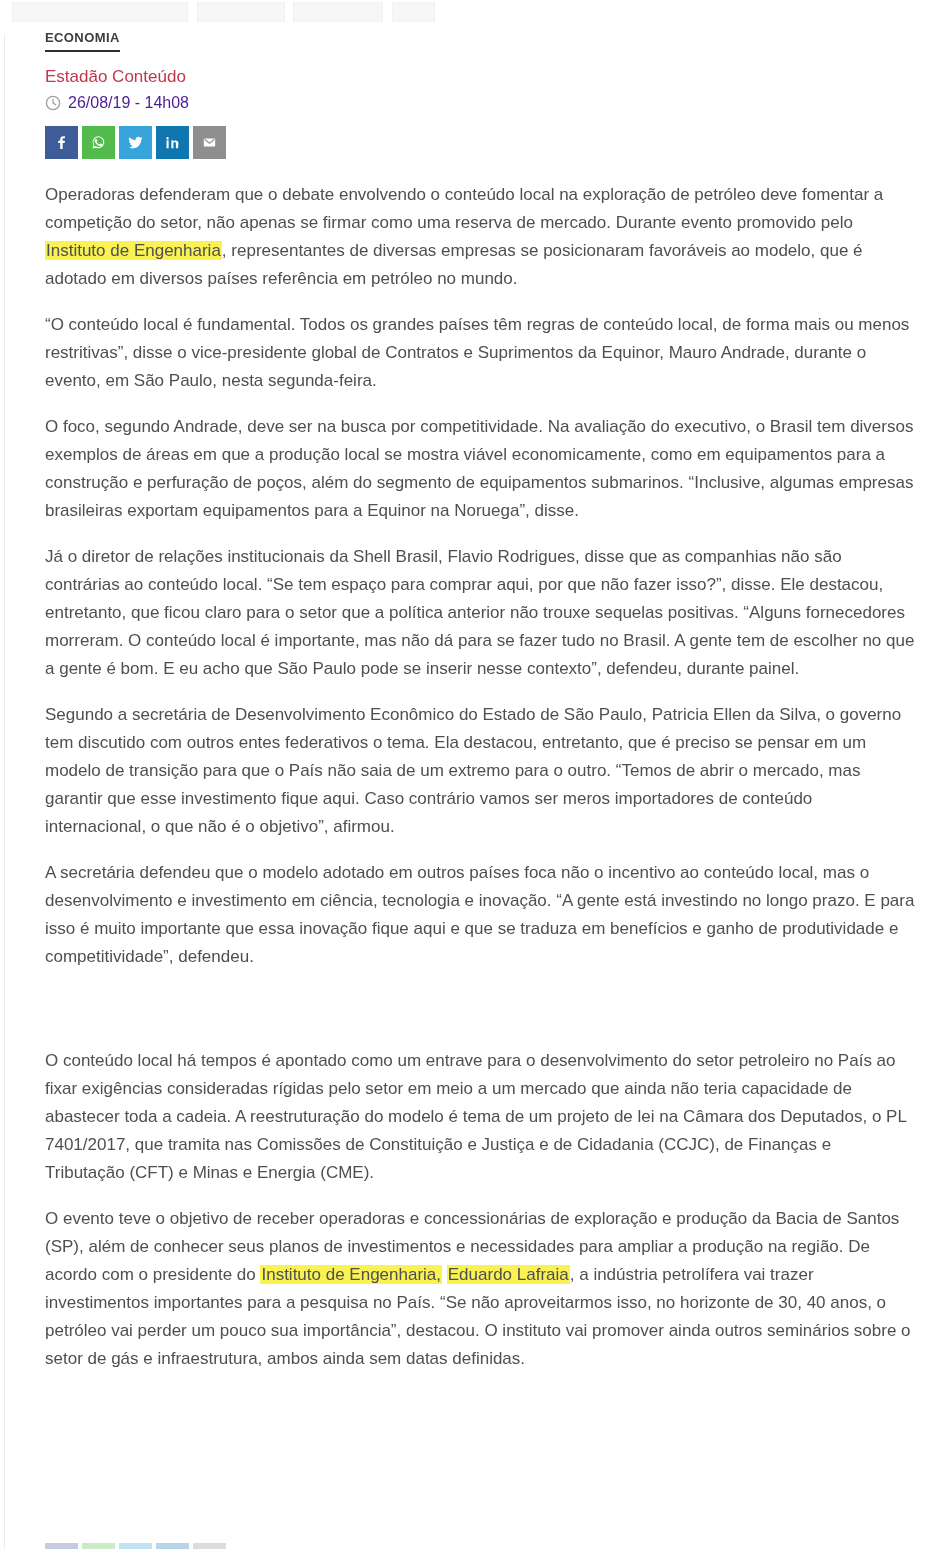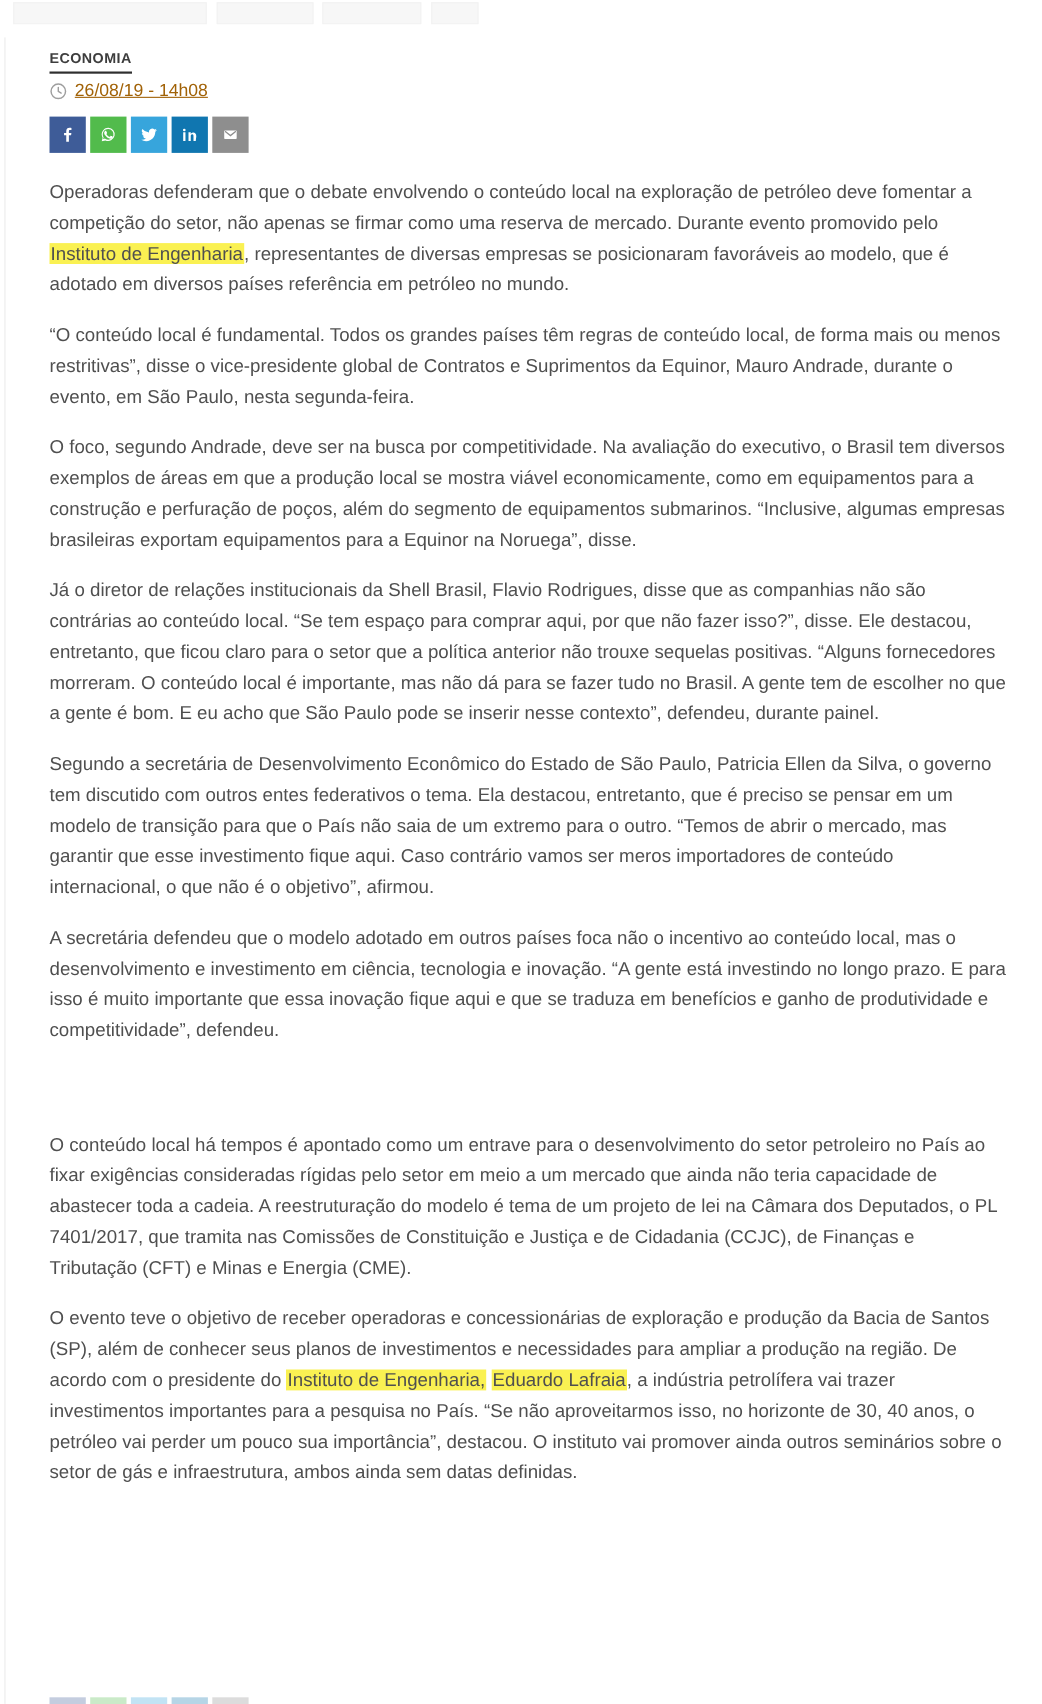--- a/index.html
+++ b/index.html
@@ -21,21 +21,21 @@
   }
 
   
   .top-bar { position: absolute; top: 2px; left: 12px; display: flex; }
   .ph { height: 20px; background: #f7f7f7; border: 1px solid #f2f2f2; }
   .ph1 { width: 176px; }
   .ph2 { width: 88px;  margin-left: 9px; }
   .ph3 { width: 90px;  margin-left: 8px; }
   .ph4 { width: 43px;  margin-left: 9px; }
 
-  .content { padding: 44px 32px 0 45px; }
+  .content { padding: 28px 32px 0 45px; }
 
   .category {
     display: inline-block;
     font-size: 13px;
     font-weight: 700;
     letter-spacing: .4px;
     color: #3d3d3d;
     border-bottom: 2px solid #2f2f2f;
     padding-bottom: 5px;
     cursor: pointer;
@@ -57,22 +57,21 @@
     font-size: 17px;
     cursor: pointer;
   }
 
   .time-row {
     margin-top: 7px;
     display: flex;
     align-items: center;
     gap: 7px;
     font-size: 16px;
-    color: #a16207;
-    text-decoration: underline;
+    color: #4c1d95;
   }
   .time-row svg { display: block; }
 
   .share-row { margin-top: 14px; display: flex; gap: 4px; }
   .share-btn {
     width: 33px; height: 33px;
     border: none; padding: 0;
     display: flex; align-items: center; justify-content: center;
     cursor: pointer;
   }
@@ -107,20 +106,21 @@
     <div class="ph ph2"></div>
     <div class="ph ph3"></div>
     <div class="ph ph4"></div>
   </div>
 
   <div class="content">
 
     <a class="category">ECONOMIA</a>
 
 
+    <div class="byline" style="color: rgb(192, 56, 74);">Estadão Conteúdo</div>
 
     <div class="time-row">
       <span>
         <svg width="16" height="16" viewBox="0 0 16 16">
           <circle cx="8" cy="8" r="6.6" fill="none" stroke="#9e9e9e" stroke-width="1.3"></circle>
           <path d="M8 4.4V8l2.6 1.6" fill="none" stroke="#9e9e9e" stroke-width="1.3" stroke-linecap="round"></path>
         </svg>
       </span>
       <span>26/08/19 - 14h08</span>
     </div>

